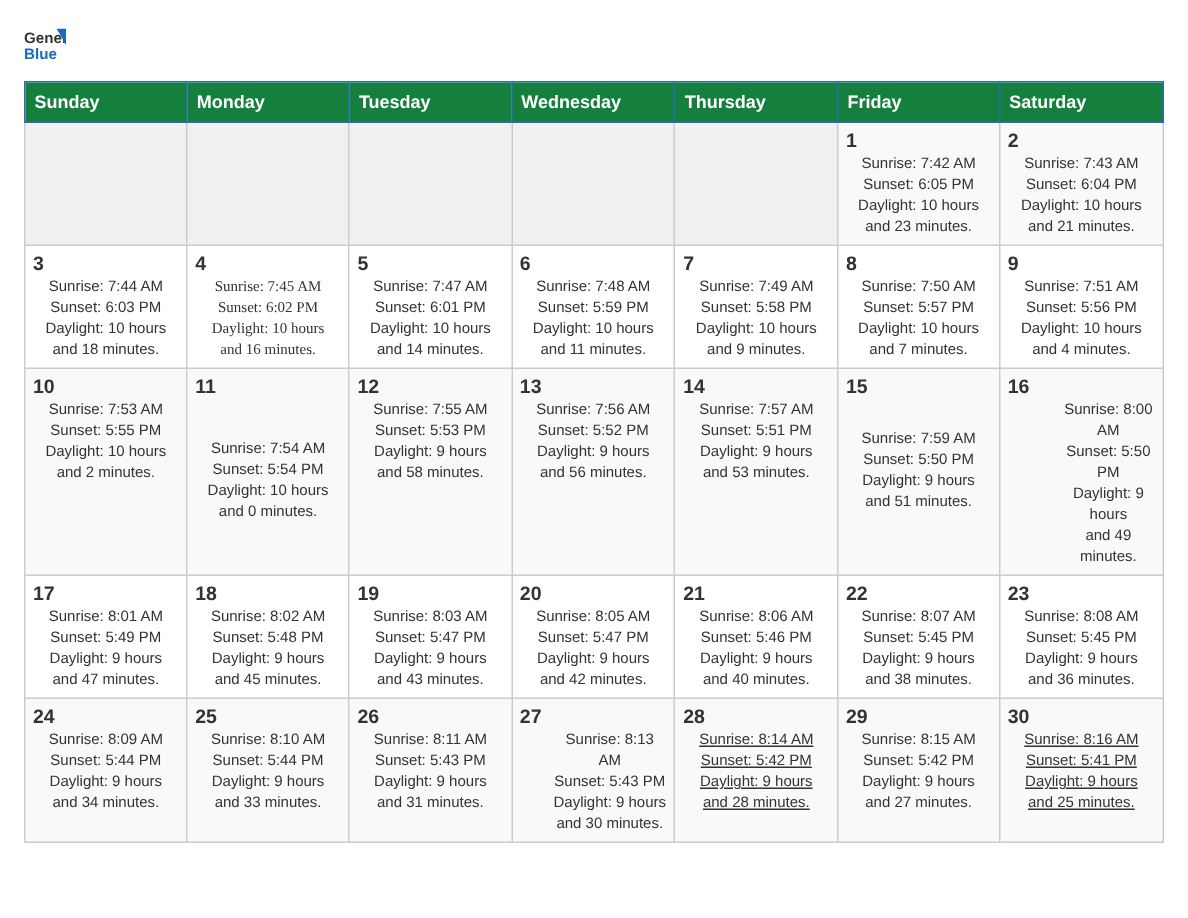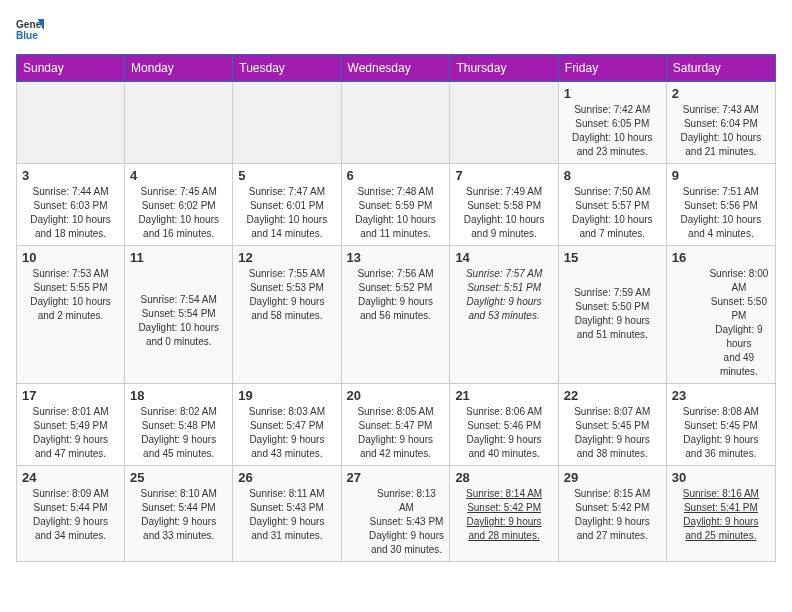--- a/index.html
+++ b/index.html
@@ -36,26 +36,26 @@
     .subtitle {
       font-size: 14px;
       color: #555;
     }
     table {
       width: 100%;
       border-collapse: collapse;
       font-size: 11px;
     }
     thead tr th {
-      background-color: #a21caf;
+      background-color: #15803d;
       color: #fff;
       text-align: left;
       padding: 6px 6px;
       font-size: 12px;
-      font-weight: normal;
+      font-weight: bold;
       border: 1px solid #2b6cb0;
     }
     tbody tr td {
       border: 1px solid #ccc;
       vertical-align: top;
       padding: 4px 5px;
       width: 110px;
       min-height: 80px;
       height: 80px;
       color: #333;
@@ -134,21 +134,21 @@
       <tr>
         <td>
           <span class="day-num">3</span>
           <div class="day-info" style="white-space: pre-line;">Sunrise: 7:44 AM
 Sunset: 6:03 PM
 Daylight: 10 hours
 and 18 minutes.</div>
         </td>
         <td>
           <span class="day-num">4</span>
-          <div class="day-info" style="white-space: pre-line;">Sunrise: 7:45 AM
+          <div class="day-info" style="white-space: pre-line; font-family: Liberation Serif, serif;">Sunrise: 7:45 AM
 Sunset: 6:02 PM
 Daylight: 10 hours
 and 16 minutes.</div>
         </td>
         <td>
           <span class="day-num">5</span>
           <div class="day-info" style="white-space: pre-line;">Sunrise: 7:47 AM
 Sunset: 6:01 PM
 Daylight: 10 hours
 and 14 minutes.</div>
@@ -206,21 +206,21 @@
         </td>
         <td>
           <span class="day-num">13</span>
           <div class="day-info" style="white-space: pre-line;">Sunrise: 7:56 AM
 Sunset: 5:52 PM
 Daylight: 9 hours
 and 56 minutes.</div>
         </td>
         <td>
           <span class="day-num">14</span>
-          <div class="day-info" style="white-space: pre-line; font-style: italic;">Sunrise: 7:57 AM
+          <div class="day-info" style="white-space: pre-line;">Sunrise: 7:57 AM
 Sunset: 5:51 PM
 Daylight: 9 hours
 and 53 minutes.</div>
         </td>
         <td>
           <span class="day-num">15</span>
           <div class="day-info" style="white-space: pre-line; margin-top: 21px;">Sunrise: 7:59 AM
 Sunset: 5:50 PM
 Daylight: 9 hours
 and 51 minutes.</div>

